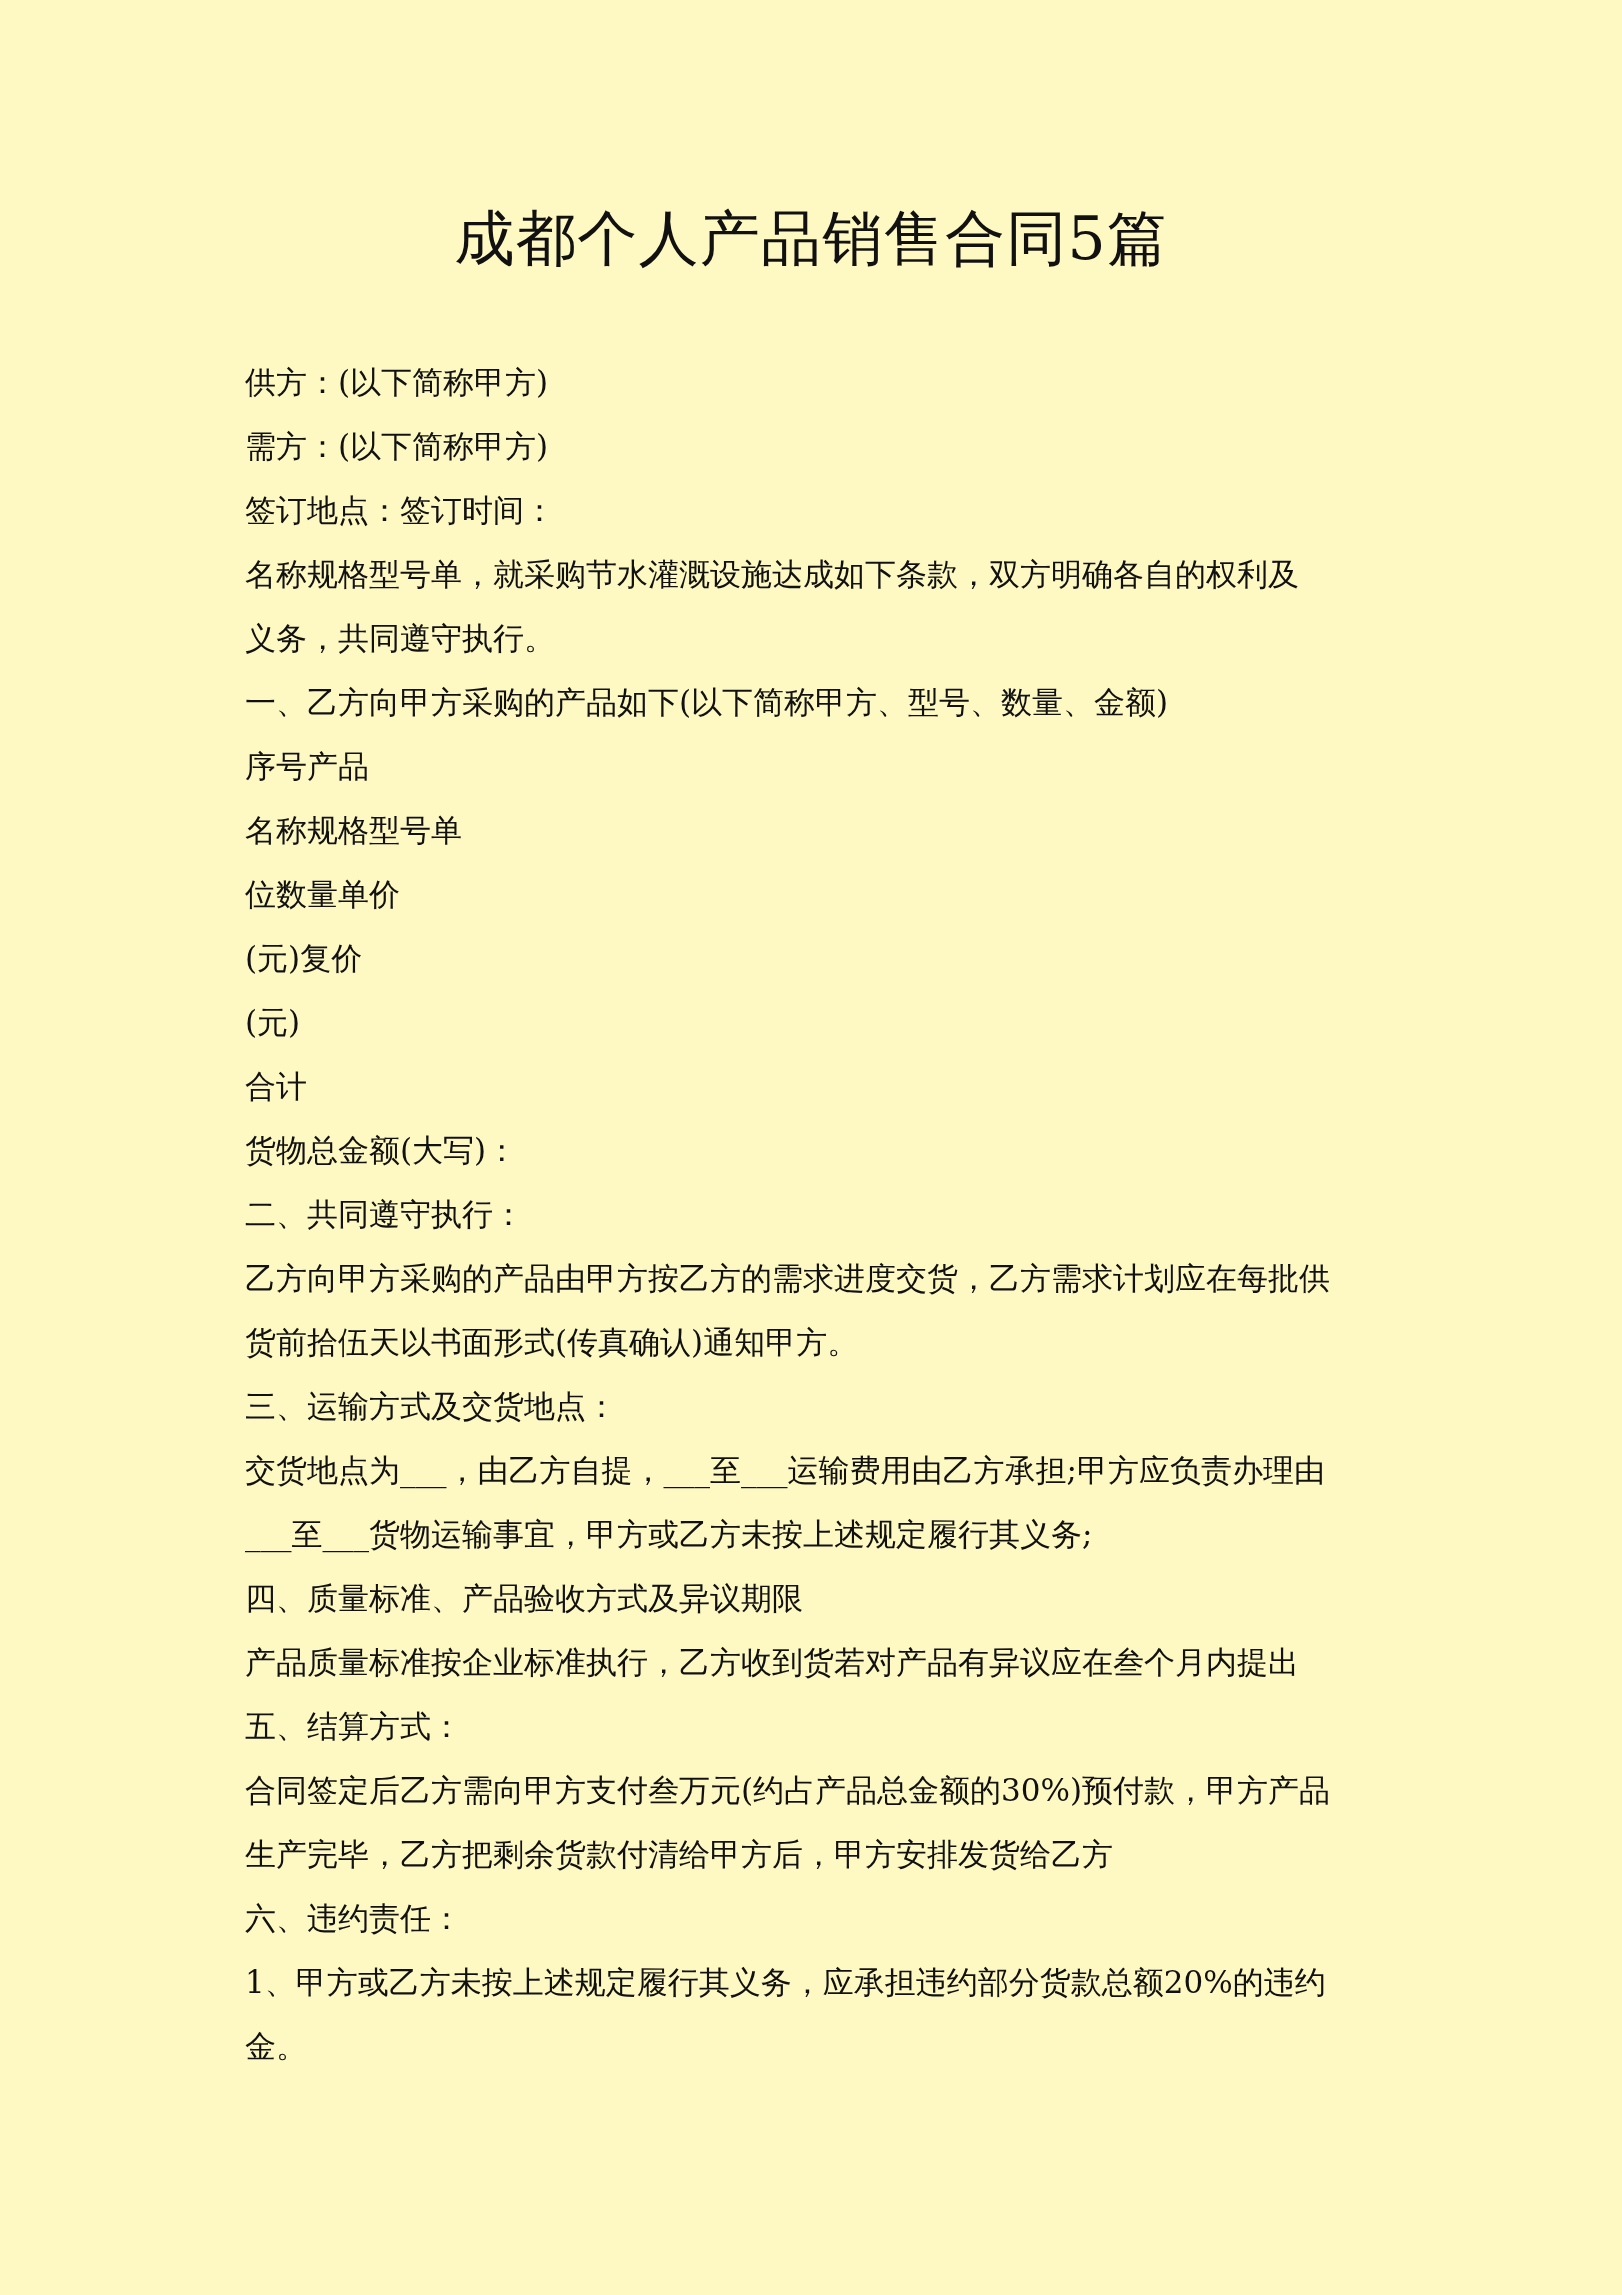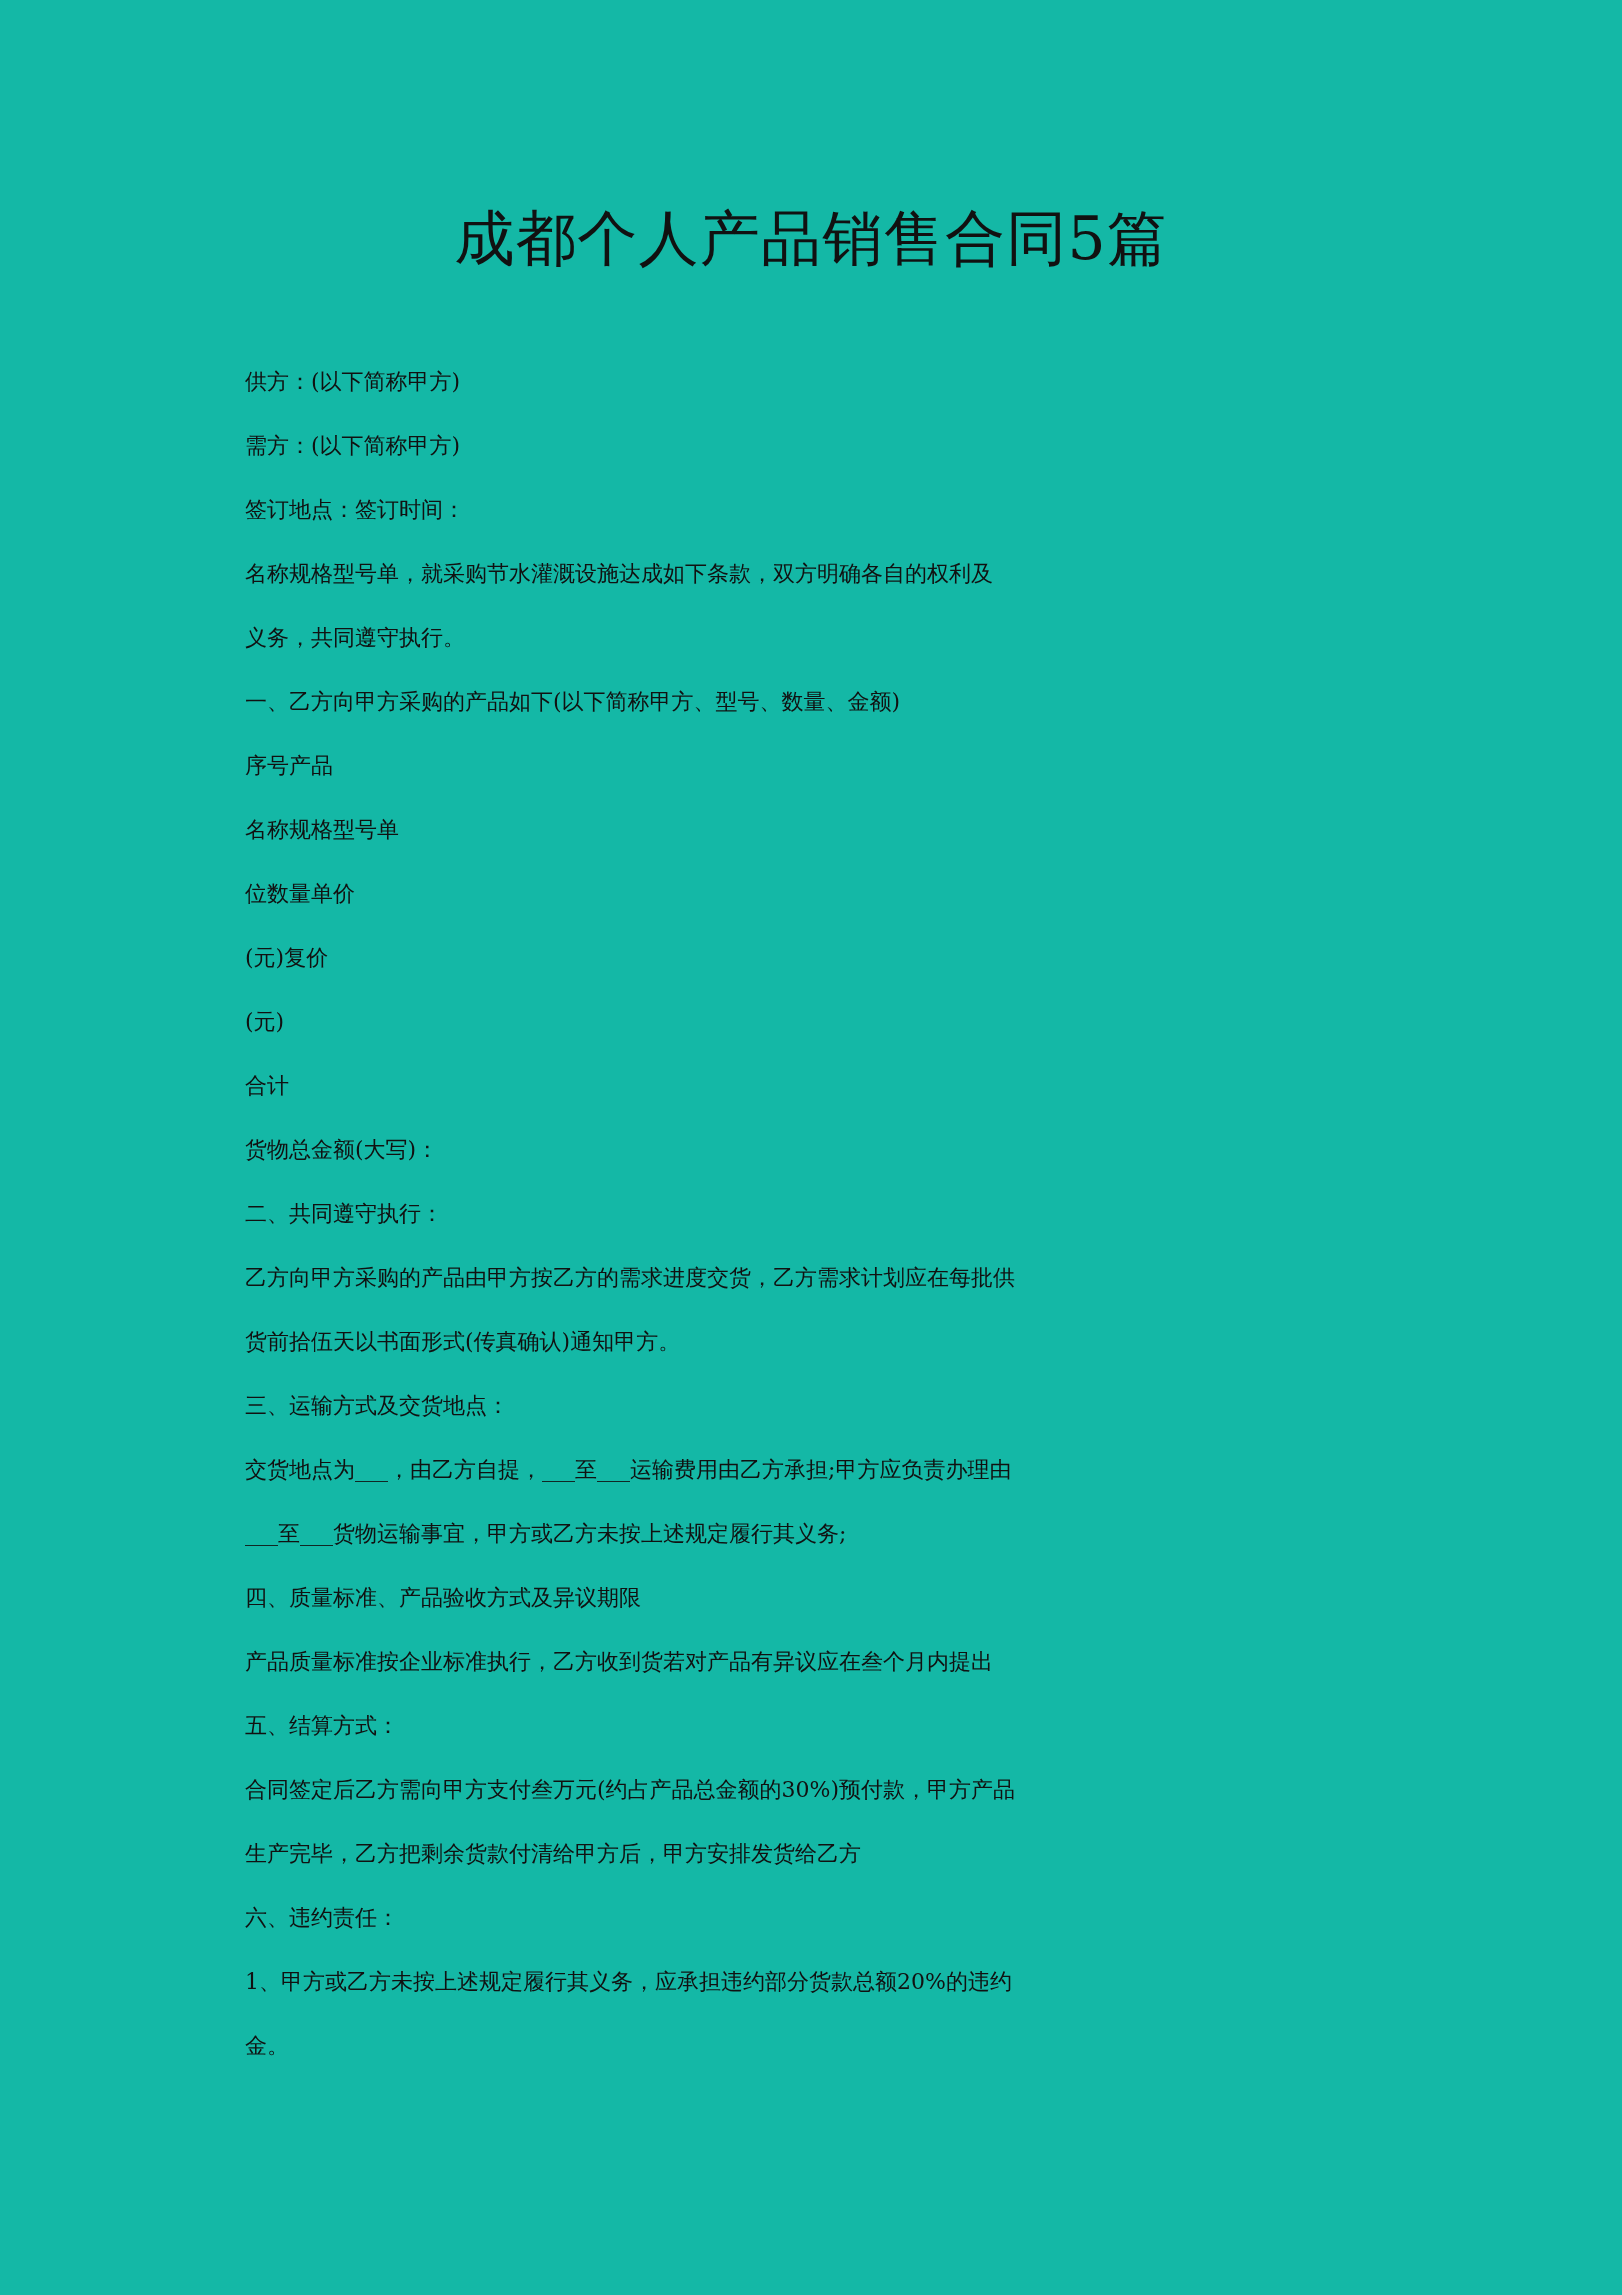--- a/index.html
+++ b/index.html
@@ -14,42 +14,42 @@
       overflow: hidden;
       font-family: "DejaVu Serif", "Liberation Serif", serif;
       color: #111111;
     }
     .page {
       position: absolute;
       left: 0;
       top: 0;
       width: 1623px;
       height: 2295px;
-      background: #14b8a6;
+      background: #fef9c3;
     }
     .title {
       position: absolute;
       top: 196px;
       left: 0;
       width: 1623px;
       text-align: center;
       font-size: 60px;
       line-height: 85px;
       font-weight: normal;
       letter-spacing: 1.3px;
       margin: 0;
     }
     .body {
       position: absolute;
       left: 245px;
       top: 350px;
       width: 1139px;
     }
     .line {
-      font-size: 22px;
+      font-size: 31px;
       line-height: 64px;
       height: 64px;
       white-space: nowrap;
       margin: 0;
     }
   </style>
 </head>
 <body>
 
 <div class="page">

